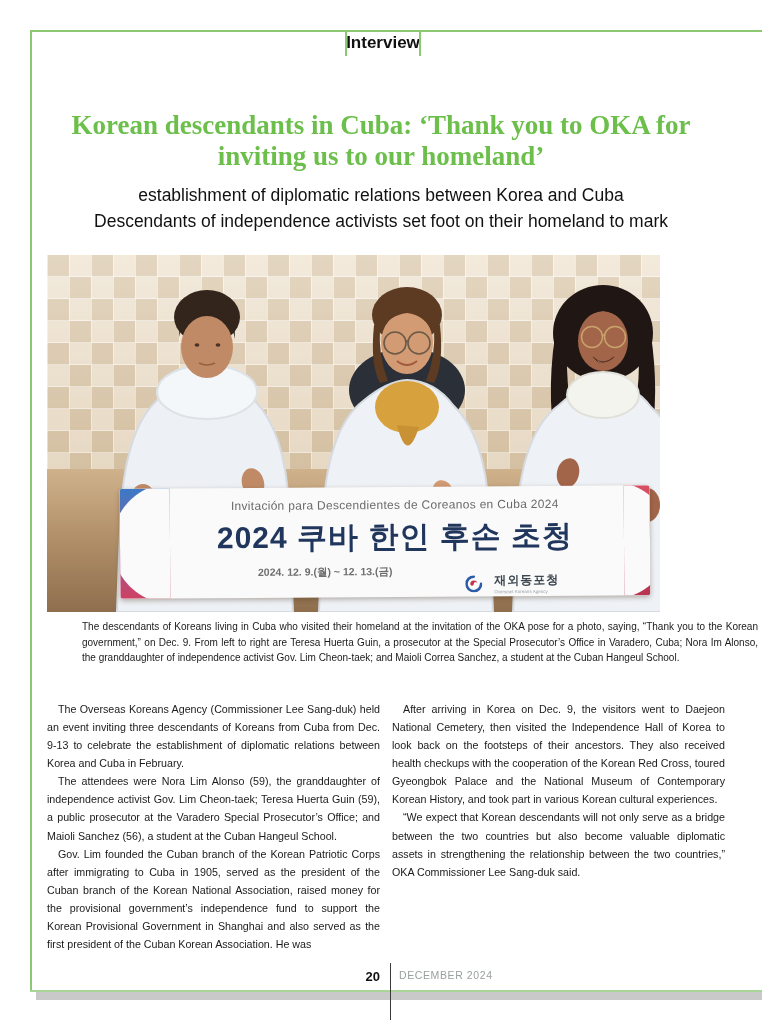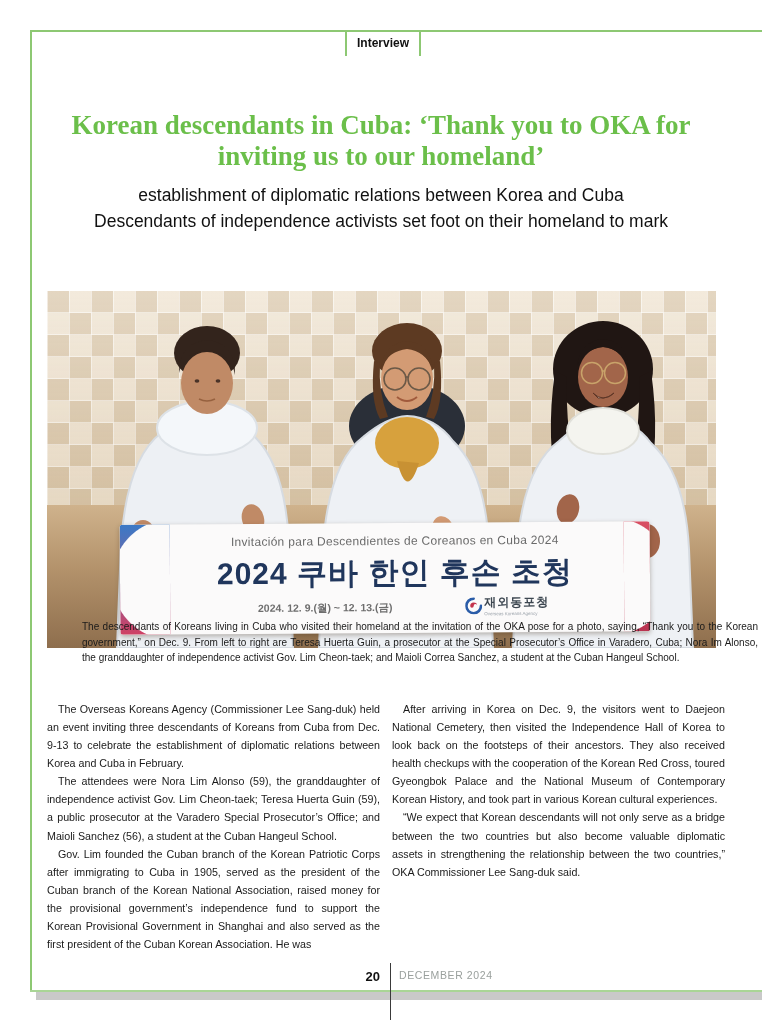--- a/index.html
+++ b/index.html
@@ -10,31 +10,31 @@
   
   .frame-top{top:30px;left:30px;right:0;height:2px;background:#8dc873;}
   .frame-left{top:30px;left:30px;width:2px;height:960px;background:#8dc873;}
   .frame-bottom{top:990px;left:30px;right:0;height:2px;background:#a9d596;}
   .bottom-shadow{top:992px;left:36px;right:0;height:8px;background:#c9c9c9;}
   .footer-rule{left:390px;top:963px;width:1px;height:57px;background:#3a3a3a;}
 
   
   .tag-box{top:30px;left:345px;width:76px;height:26px;display:flex;align-items:center;justify-content:center;}
   .tag-tick{position:absolute;top:0;width:2px;height:26px;background:#8dc873;}
-  .tag-label{font-size:12px;font-weight:bold;color:#111;}
+  .tag-label{font-size:17px;font-weight:bold;color:#111;}
 
   
   .title{top:110px;left:60px;width:642px;text-align:center;
          font-family:"Liberation Serif",serif;font-weight:bold;
          font-size:27px;line-height:31px;color:#6bbf4a;}
   .subtitle{top:182px;left:50px;width:662px;text-align:center;
             font-size:17.5px;line-height:26px;color:#111;}
 
   
-  .photo{top:255px;left:47px;width:669px;height:357px;overflow:hidden;background:#e7dbc6;margin-top:36px;}
+  .photo{top:255px;left:47px;width:613px;height:357px;overflow:hidden;background:#e7dbc6;}
   .wall-tiles{position:absolute;left:0;top:0;right:0;height:62%;
       background-color:#e7dbc6;
       background-image:
         linear-gradient(180deg,rgba(255,255,255,.28),rgba(170,140,100,.12)),
         repeating-linear-gradient(0deg,rgba(255,255,255,.55) 0 1px,transparent 1px 22px),
         repeating-linear-gradient(90deg,rgba(255,255,255,.55) 0 1px,transparent 1px 22px),
         repeating-conic-gradient(#eee2cf 0% 25%,#d9c6a9 25% 50%);
       background-size:100% 100%,22px 22px,22px 22px,44px 44px;}
   .wall-lower{position:absolute;left:0;right:0;bottom:0;height:40%;
       background:linear-gradient(180deg,#cfb28c 0%,#b3926b 45%,#8e6e4d 100%);}
@@ -51,21 +51,21 @@
   .banner-deco-right{position:absolute;right:0;top:0;width:26px;height:110px;
       background:
         radial-gradient(circle 60px at -45% 50%, #fbfafa 0 58px, transparent 59px),
         linear-gradient(180deg,#d84f63 0%,#b93350 100%);}
   .banner-line1{position:absolute;top:11px;left:60px;right:40px;text-align:center;
       font-size:12px;color:#6a6a6a;letter-spacing:.3px;}
   .banner-line2{position:absolute;top:30px;left:55px;right:35px;text-align:center;
       font-size:30px;font-weight:bold;color:#20365c;letter-spacing:1px;}
   .banner-line3{position:absolute;top:78px;left:95px;width:220px;text-align:center;
       font-size:10.5px;font-weight:bold;color:#6e6e6e;}
-  .banner-org{position:absolute;top:72px;left:345px;display:flex;align-items:center;gap:2px;}
+  .banner-org{position:absolute;top:86px;left:345px;display:flex;align-items:center;gap:12px;}
   .org-text-kr{font-size:12px;font-weight:bold;color:#3c4650;letter-spacing:1px;}
   .org-text-en{font-size:4.5px;color:#9aa2aa;}
 
   
   .caption{top:619px;left:34px;width:676px;font-size:10px;line-height:1.55;
            color:#1a1a1a;text-align:justify;margin-left:48px;}
 
   
   .col{top:700px;width:333px;font-size:10.7px;line-height:1.69;text-align:justify;color:#1a1a1a;}
   .col-left{left:47px;}

